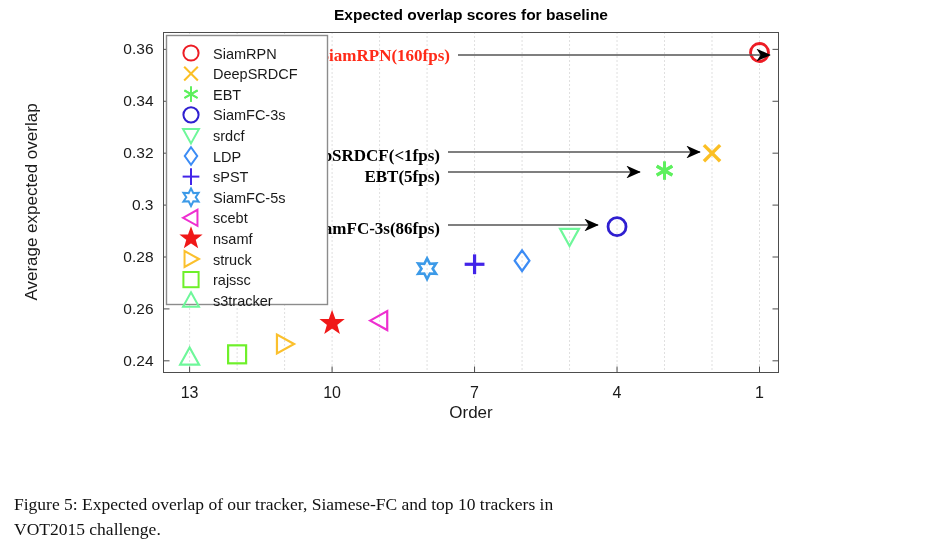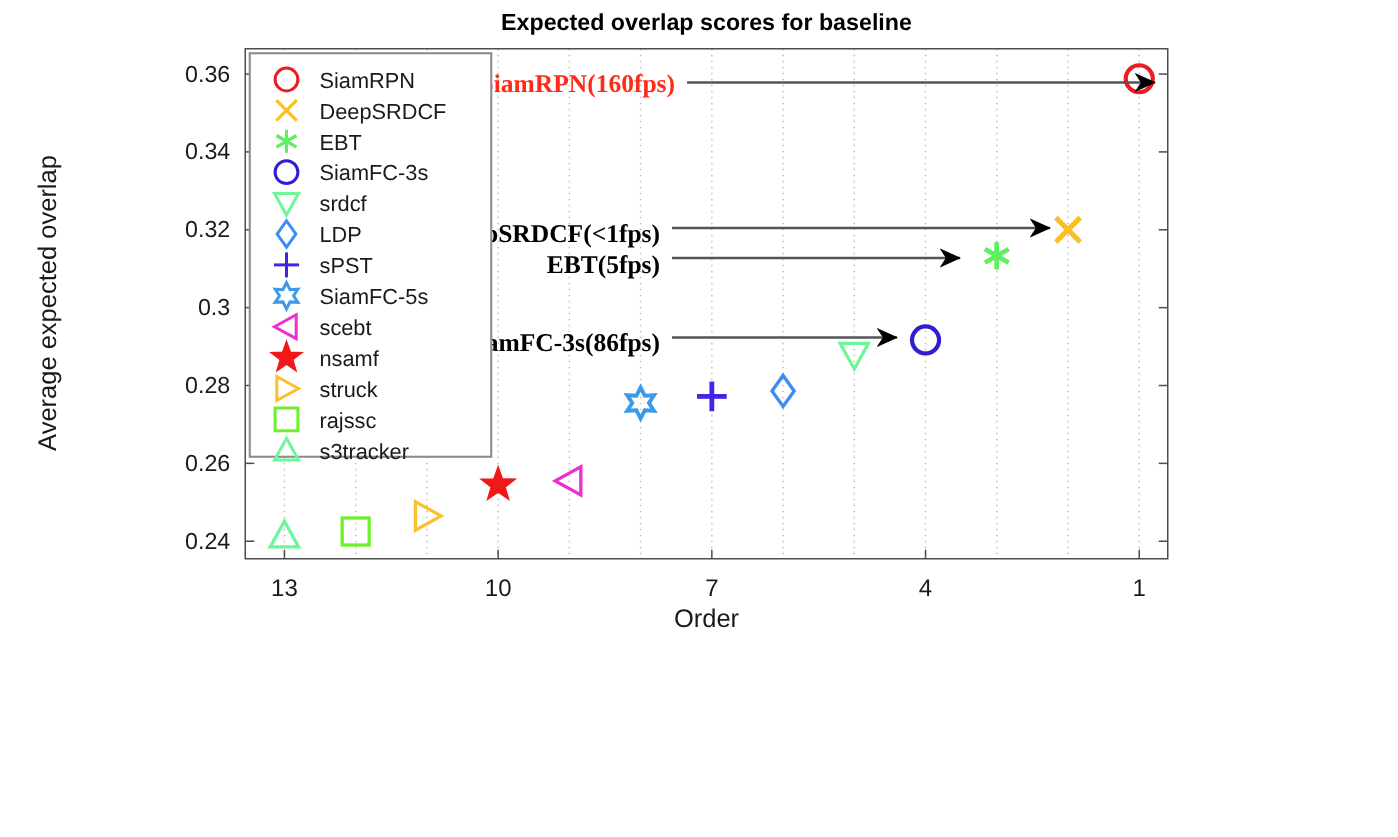--- a/index.html
+++ b/index.html
@@ -229,14 +229,18 @@
           </g>
           <text x="213" y="285.1" font-family="Liberation Sans, sans-serif" font-size="14.5" fill="#1a1a1a">rajssc</text>
           <g>
             <polygon points="191,292.22 198.98,306.66 183.02,306.66" stroke="#6ef79a" stroke-width="2" fill="none" stroke-linejoin="miter" stroke-linecap="butt"></polygon>
           </g>
           <text x="213" y="305.70000000000005" font-family="Liberation Sans, sans-serif" font-size="14.5" fill="#1a1a1a">s3tracker</text>
         </g>
     </g>
   </svg>
 
+  <div class="caption">
+    <span>Figure 5:  Expected overlap of our tracker, Siamese-FC and top 10 trackers in</span>
+    <div class="caption-line2">VOT2015 challenge.</div>
+  </div>
 
 </div>
 
 </body></html>

